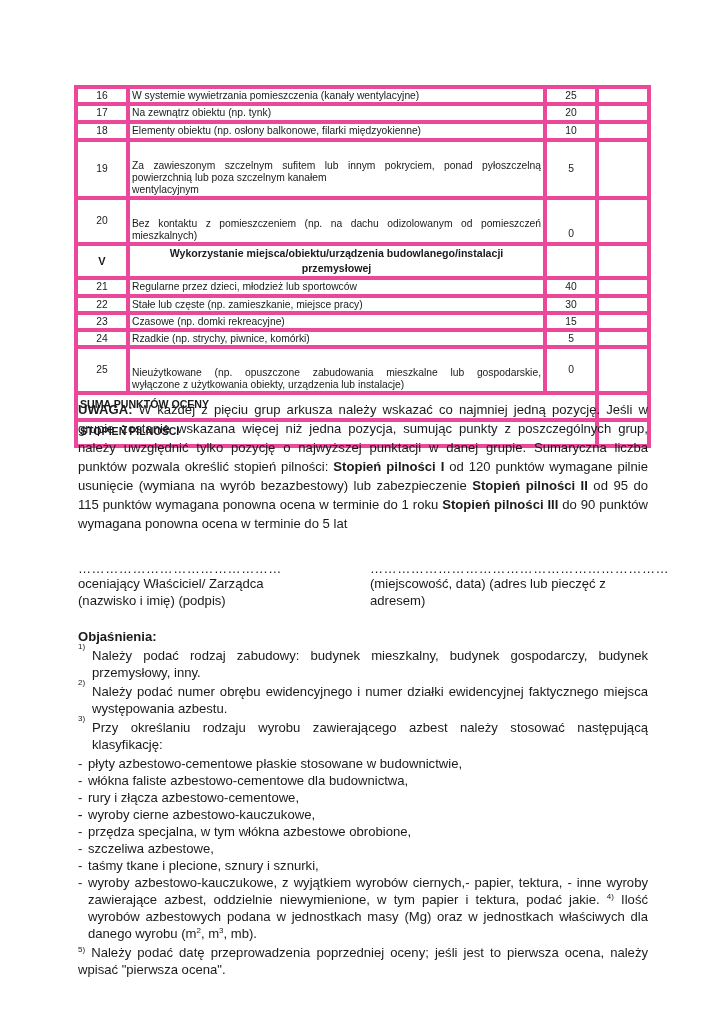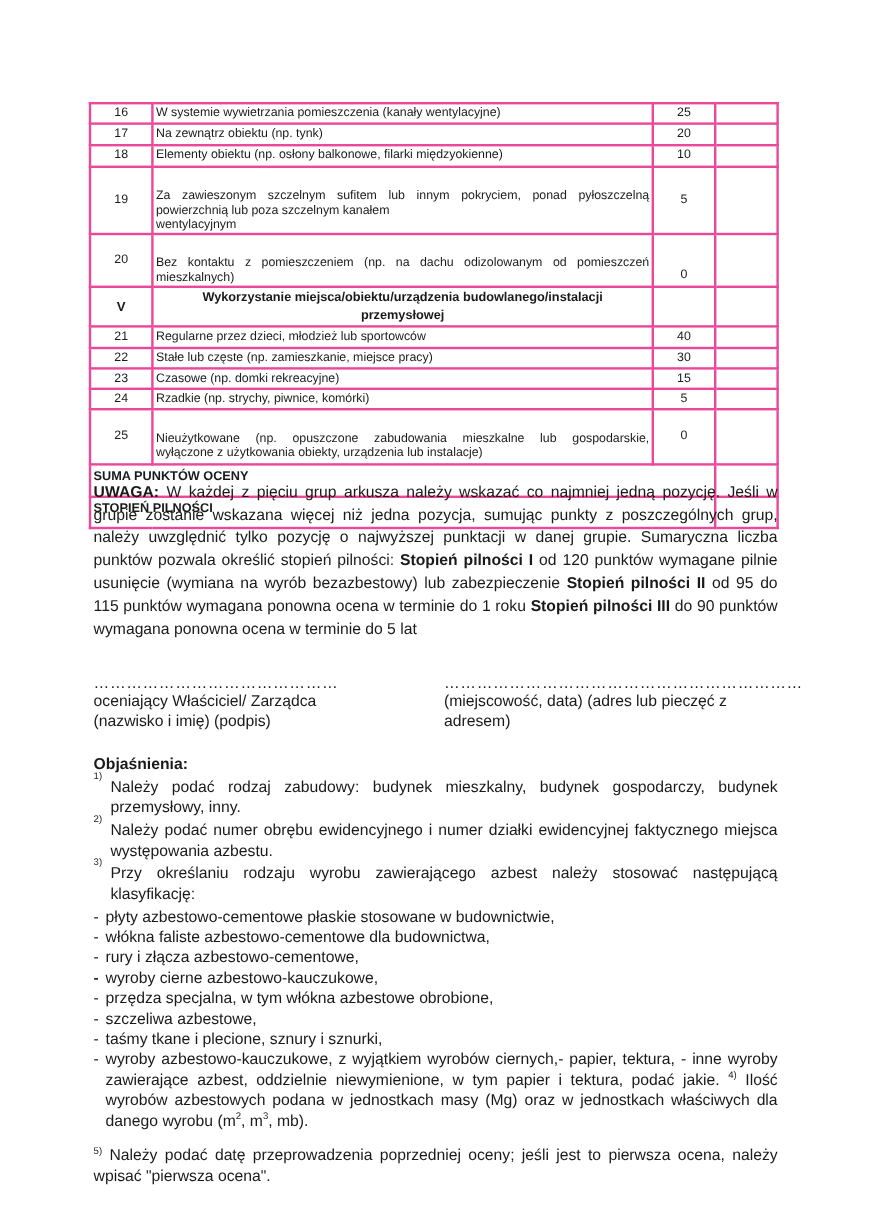--- a/index.html
+++ b/index.html
@@ -8,21 +8,21 @@
     font-family: "Liberation Sans", sans-serif; color: #1a1a1a;
   }
   .page { position: absolute; left: 0; top: 0; width: 724px; height: 1024px; }
 
   table.grid {
     position: absolute; left: 74px; top: 85px; width: 573px;
     border-collapse: collapse; table-layout: fixed;
     font-size: 10.3px; line-height: 12px;
   }
   table.grid td {
-    border: 2px solid #ec4899; padding: 0 2px; vertical-align: middle;
+    border: 4px solid #ec4899; padding: 0 2px; vertical-align: middle;
   }
   table.grid td.num { text-align: center; }
   table.grid td.pts { text-align: center; }
   table.grid td.desc { text-align: justify; }
   table.grid td.pts.bottom { vertical-align: bottom; padding-bottom: 2px; }
   table.grid td.desc.top { vertical-align: top; padding-top: 18px; }
   table.grid td.sect { font-weight: bold; text-align: center; font-size: 10.6px; line-height: 15px; }
   table.grid td.sectnum { font-weight: bold; font-size: 11px; }
   table.grid td.sum { font-weight: bold; vertical-align: top; padding-top: 3px; font-size: 10.6px; }
   table.grid td.blank { }
@@ -41,21 +41,21 @@
   .notes {
     position: absolute; left: 78px; top: 628px; width: 570px;
     font-size: 13.1px; line-height: 17px;
   }
   .notes .title { font-weight: bold; margin-bottom: 2px; }
   .notes .fn { position: relative; padding-left: 14px; text-align: justify; margin-bottom: 2px; }
   .notes .fn sup, .notes sup { font-size: 8px; line-height: 0; }
   .notes .fn .mark { position: absolute; left: 0; top: 0; }
   .notes .li { position: relative; padding-left: 10px; text-align: justify; }
   .notes .li .dash { position: absolute; left: 0; }
-  .notes .fn5 { text-align: justify; margin-top: 12px; }
+  .notes .fn5 { text-align: justify; margin-top: 2px; }
 </style>
 </head>
 <body>
 
 <div class="page">
 
   <table class="grid">
     <colgroup>
       <col style="width:52px">
         <col style="width:417px">

